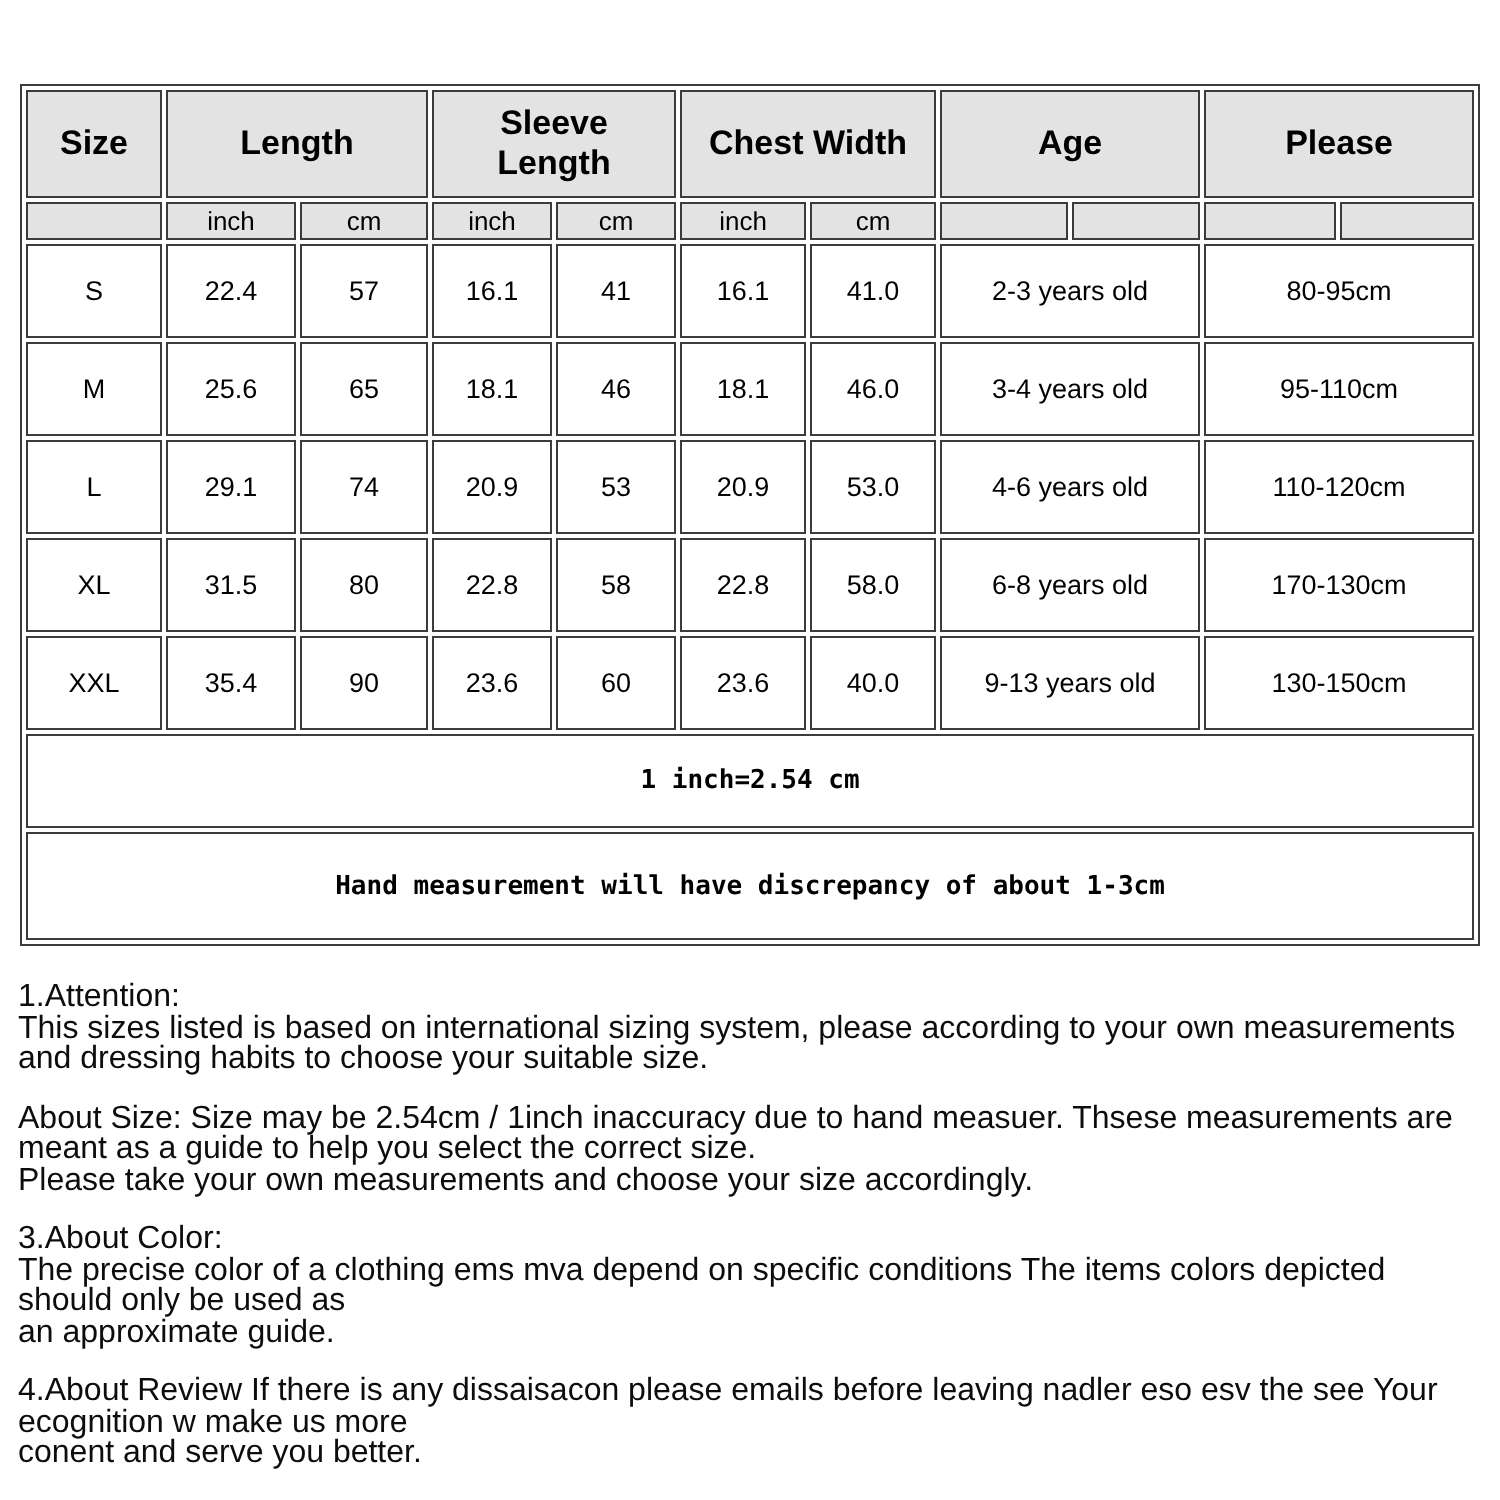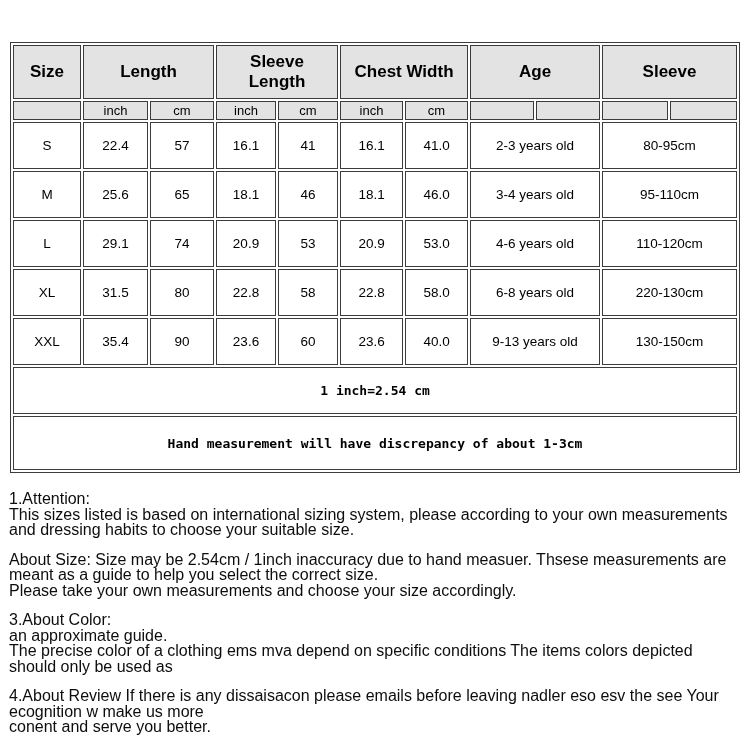--- a/index.html
+++ b/index.html
@@ -107,21 +107,21 @@
         <col style="width:66px">
           <col style="width:67px">
       </colgroup>
       <thead>
         <tr>
           <th class="hdr">Size</th>
           <th class="hdr" colspan="2">Length</th>
           <th class="hdr" colspan="2">Sleeve Length</th>
           <th class="hdr" colspan="2">Chest Width</th>
           <th class="hdr" colspan="2">Age</th>
-          <th class="hdr" colspan="2">Sleeve</th>
+          <th class="hdr" colspan="2">Please</th>
         </tr>
         <tr>
           <td class="sub"></td>
           <td class="sub">inch</td>
           <td class="sub">cm</td>
           <td class="sub">inch</td>
           <td class="sub">cm</td>
           <td class="sub">inch</td>
           <td class="sub">cm</td>
           <td class="sub"></td>
@@ -166,21 +166,21 @@
           </tr>
           <tr>
             <td>XL</td>
             <td>31.5</td>
             <td>80</td>
             <td>22.8</td>
             <td>58</td>
             <td>22.8</td>
             <td>58.0</td>
             <td colspan="2">6-8 years old</td>
-            <td colspan="2">220-130cm</td>
+            <td colspan="2">170-130cm</td>
           </tr>
           <tr>
             <td>XXL</td>
             <td>35.4</td>
             <td>90</td>
             <td>23.6</td>
             <td>60</td>
             <td>23.6</td>
             <td>40.0</td>
             <td colspan="2">9-13 years old</td>
@@ -202,22 +202,22 @@
     <div class="section">
       <span class="line">1.Attention:</span>
       <span class="line">This sizes listed is based on international sizing system, please according to your own measurements and dressing habits to choose your suitable size.</span>
     </div>
     <div class="section">
       <span class="line">About Size: Size may be 2.54cm / 1inch inaccuracy due to hand measuer. Thsese measurements are meant as a guide to help you select the correct size.</span>
       <span class="line">Please take your own measurements and choose your size accordingly.</span>
     </div>
     <div class="section">
       <span class="line">3.About Color:</span>
+      <span class="line">The precise color of a clothing ems mva depend on specific conditions The items colors depicted should only be used as</span>
       <span class="line">an approximate guide.</span>
-      <span class="line">The precise color of a clothing ems mva depend on specific conditions The items colors depicted should only be used as</span>
     </div>
     <div class="section">
       <span class="line"><span>4.About Review </span><span class="bold-word">If</span><span> there is any dissaisacon please emails before leaving nadler eso esv the see Your ecognition w make us more</span></span>
       <span class="line">conent and serve you better.</span>
     </div>
   </div>
 
 </div>
 
 </body></html>

